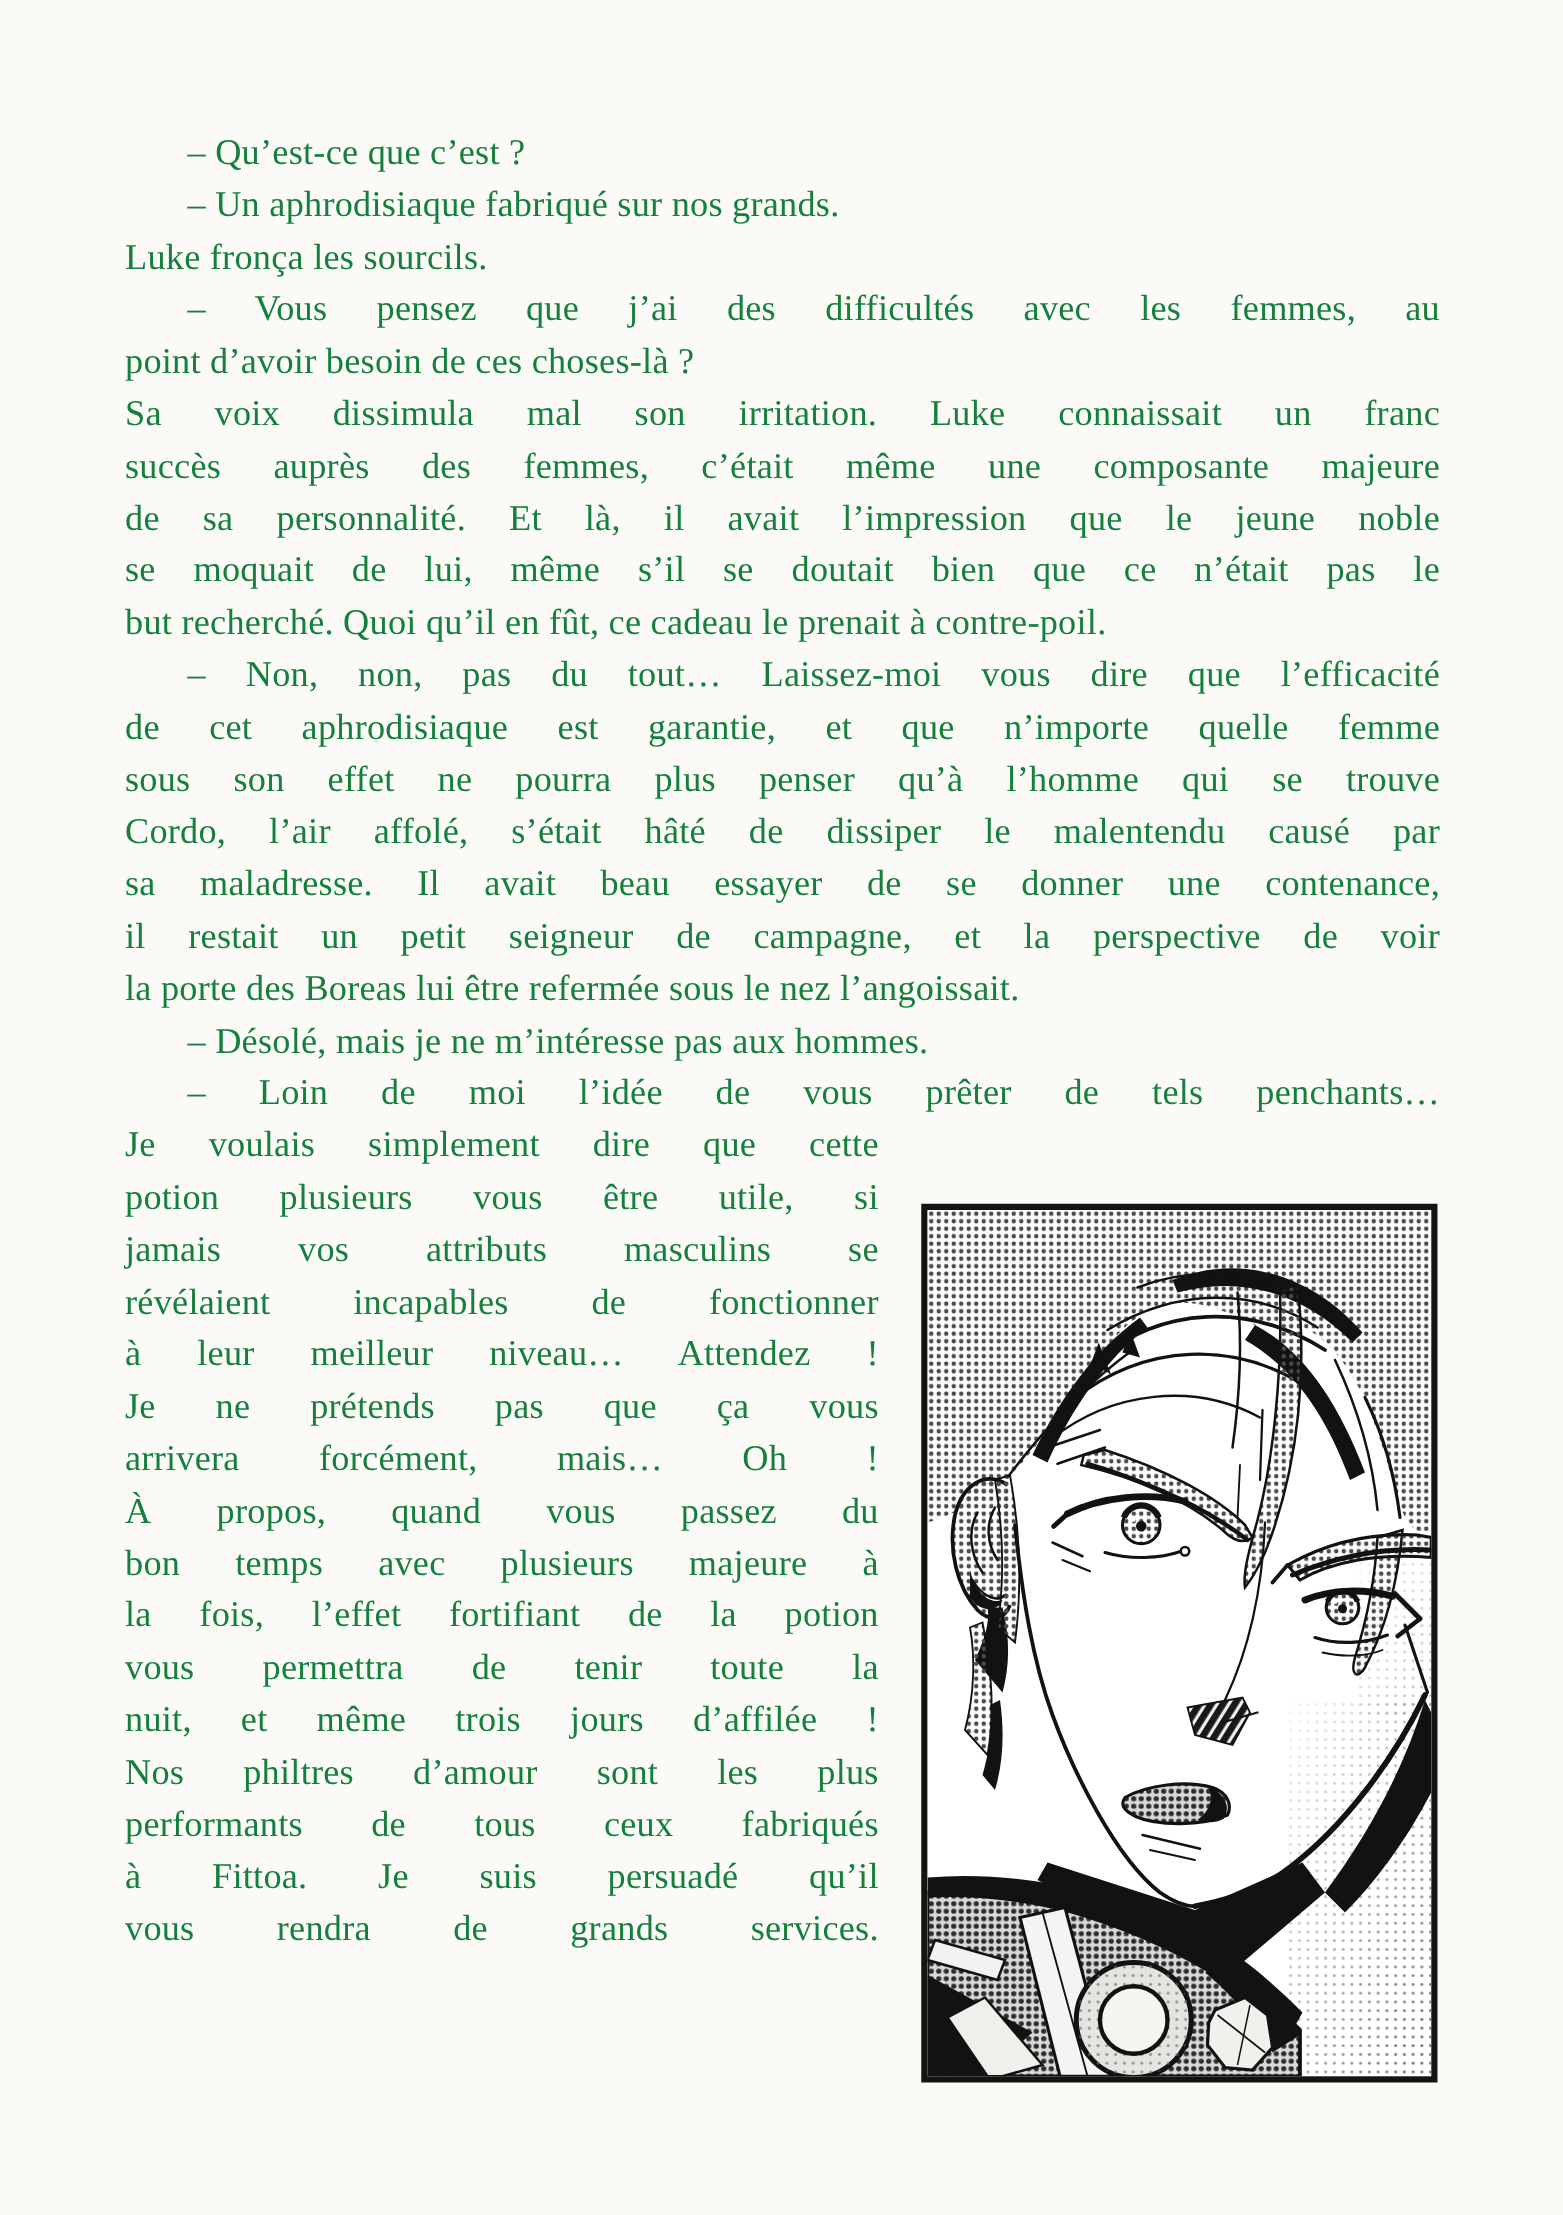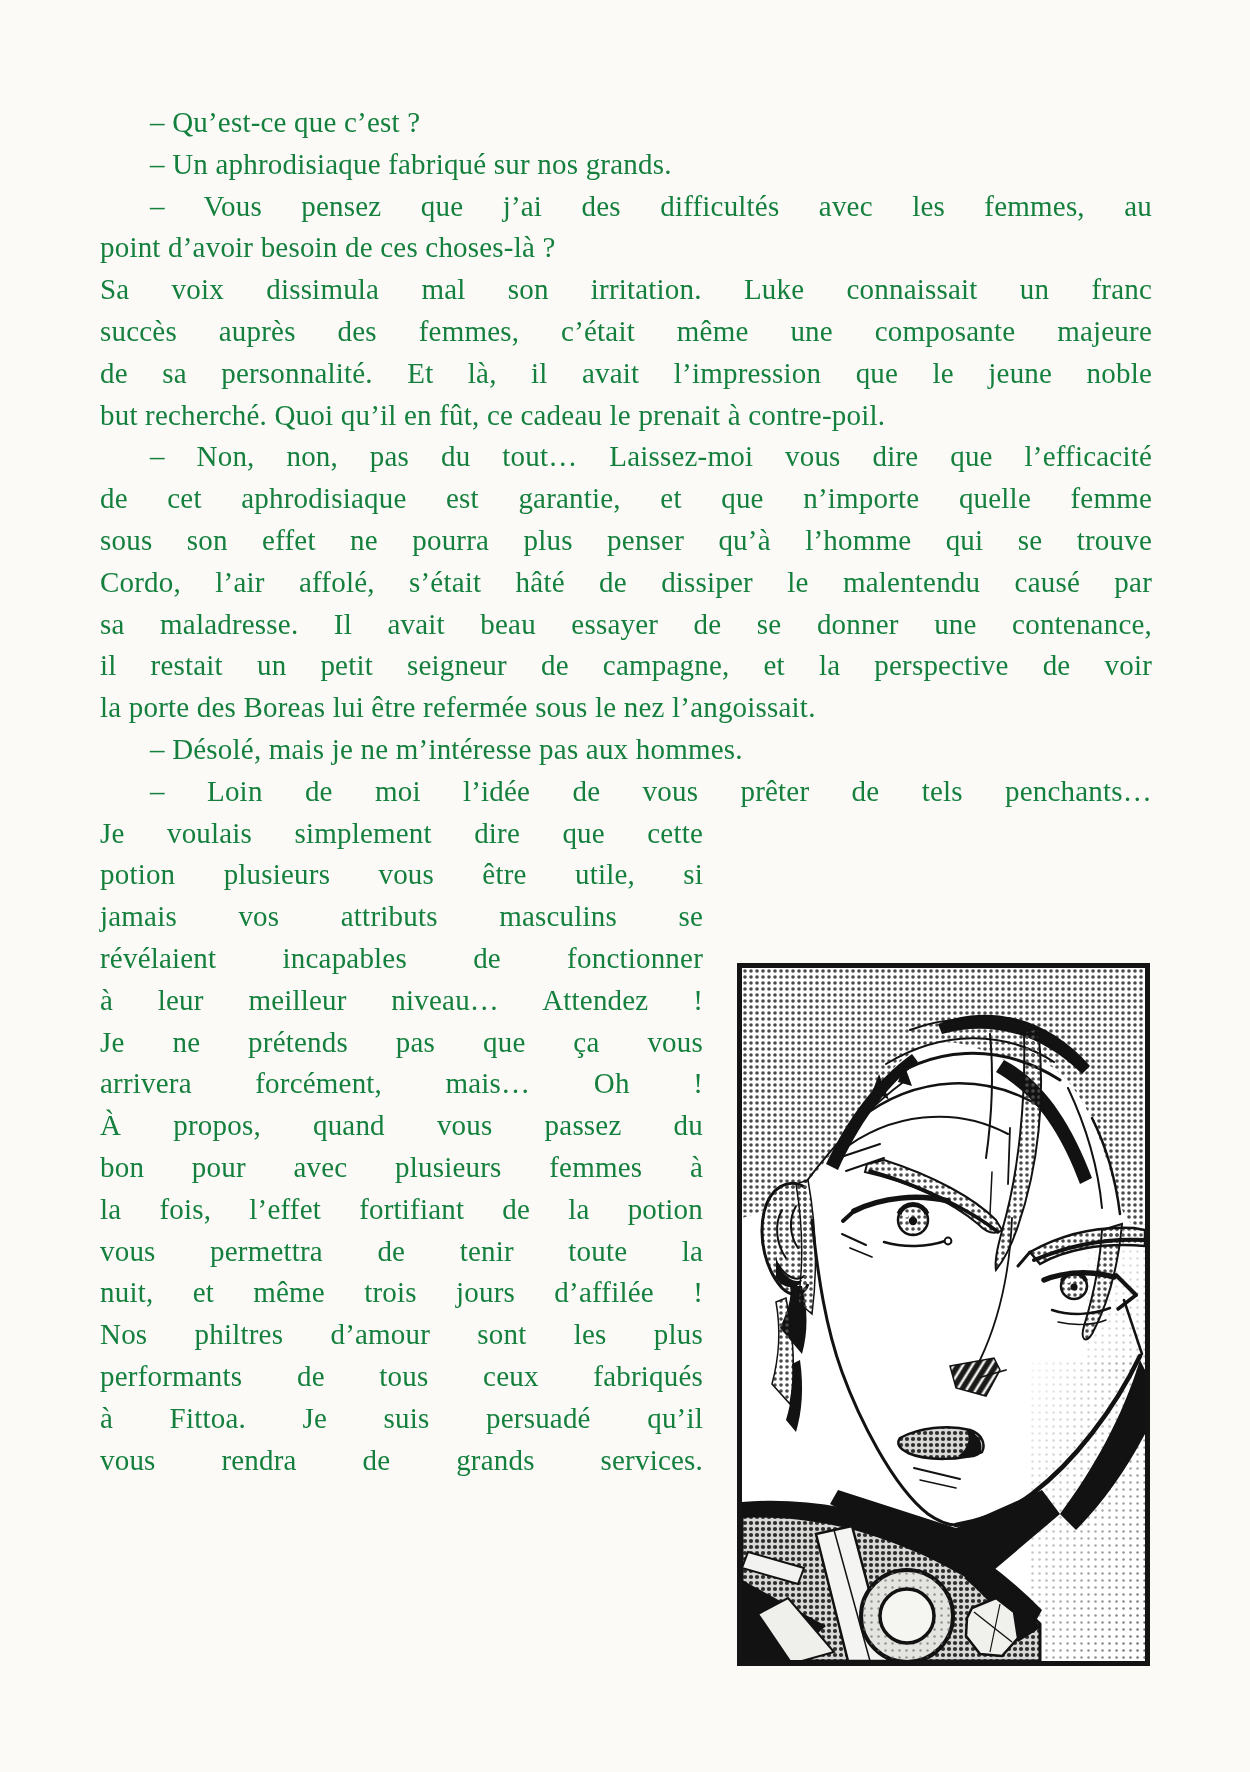--- a/index.html
+++ b/index.html
@@ -41,46 +41,48 @@
 </style>
 </head>
 <body>
 
 <div class="page">
 
   <div class="textcol">
     <div id="full-block">
         <div class="line indent">– Qu’est-ce que c’est ?</div>
         <div class="line indent">– Un aphrodisiaque fabriqué sur nos grands.</div>
+        <div class="line">Luke fronça les sourcils.</div>
         <div class="line indent stretch">– Vous pensez que j’ai des difficultés avec les femmes, au</div>
         <div class="line">point d’avoir besoin de ces choses-là ?</div>
         <div class="line stretch">Sa voix dissimula mal son irritation. Luke connaissait un franc</div>
         <div class="line stretch">succès auprès des femmes, c’était même une composante majeure</div>
         <div class="line stretch">de sa personnalité. Et là, il avait l’impression que le jeune noble</div>
+        <div class="line stretch">se moquait de lui, même s’il se doutait bien que ce n’était pas le</div>
         <div class="line">but recherché. Quoi qu’il en fût, ce cadeau le prenait à contre-poil.</div>
         <div class="line indent stretch">– Non, non, pas du tout… Laissez-moi vous dire que l’efficacité</div>
         <div class="line stretch">de cet aphrodisiaque est garantie, et que n’importe quelle femme</div>
         <div class="line stretch">sous son effet ne pourra plus penser qu’à l’homme qui se trouve</div>
         <div class="line stretch">Cordo, l’air affolé, s’était hâté de dissiper le malentendu causé par</div>
         <div class="line stretch">sa maladresse. Il avait beau essayer de se donner une contenance,</div>
         <div class="line stretch">il restait un petit seigneur de campagne, et la perspective de voir</div>
         <div class="line">la porte des Boreas lui être refermée sous le nez l’angoissait.</div>
         <div class="line indent">– Désolé, mais je ne m’intéresse pas aux hommes.</div>
         <div class="line indent stretch">– Loin de moi l’idée de vous prêter de tels penchants…</div>
       </div>
     <div id="wrap-block" class="wrapblock">
         <div class="line stretch">Je voulais simplement dire que cette</div>
         <div class="line stretch">potion plusieurs vous être utile, si</div>
         <div class="line stretch">jamais vos attributs masculins se</div>
         <div class="line stretch">révélaient incapables de fonctionner</div>
         <div class="line stretch">à leur meilleur niveau… Attendez !</div>
         <div class="line stretch">Je ne prétends pas que ça vous</div>
         <div class="line stretch">arrivera forcément, mais… Oh !</div>
         <div class="line stretch">À propos, quand vous passez du</div>
-        <div class="line stretch">bon pour avec plusieurs femmes à</div>
+        <div class="line stretch">bon temps avec plusieurs majeure à</div>
         <div class="line stretch">la fois, l’effet fortifiant de la potion</div>
         <div class="line stretch">vous permettra de tenir toute la</div>
         <div class="line stretch">nuit, et même trois jours d’affilée !</div>
         <div class="line stretch">Nos philtres d’amour sont les plus</div>
         <div class="line stretch">performants de tous ceux fabriqués</div>
         <div class="line stretch">à Fittoa. Je suis persuadé qu’il</div>
         <div class="line stretch">vous rendra de grands services.</div>
       </div>
   </div>
 

